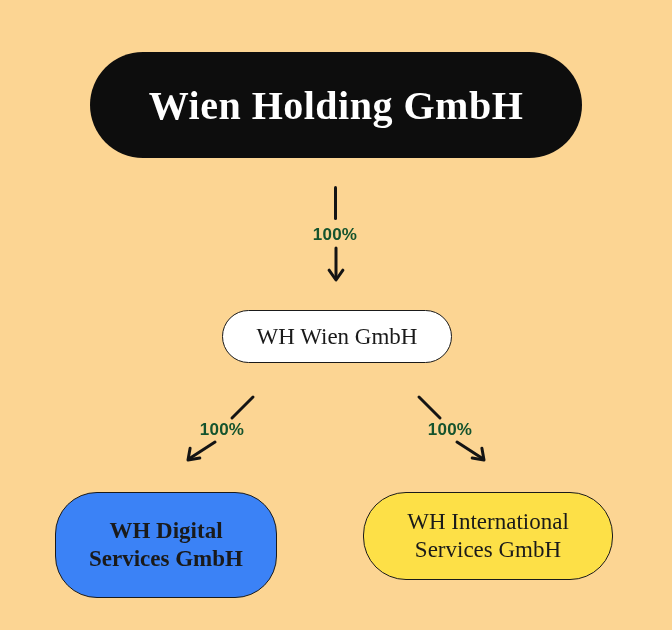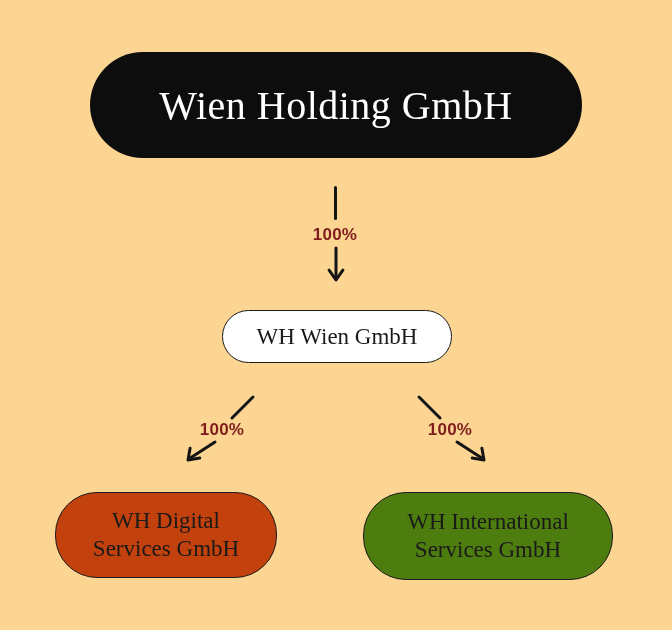--- a/index.html
+++ b/index.html
@@ -12,41 +12,41 @@
     position: relative; width: 672px; height: 630px;
     background: #FCD593; overflow: hidden;
   }
   .node {
     position: absolute; display: flex; align-items: center; justify-content: center;
     text-align: center; box-sizing: border-box; color: #1A1A1A;
   }
   .node-root {
     left: 90px; top: 52px; width: 492px; height: 106px;
     border-radius: 53px; background: #0D0D0D; color: #FFFFFF;
-    font-size: 40px; letter-spacing: 0.5px;
+    font-size: 40px; letter-spacing: 0.5px; font-weight: bold;
   }
   .node-media {
     left: 222px; top: 310px; width: 230px; height: 53px;
     border-radius: 27px; background: #FFFFFF; border: 1.5px solid #1A1A1A;
     font-size: 23px;
   }
   .node-digital {
-    left: 55px; top: 492px; width: 222px; height: 86px;
-    border-radius: 42px; background: #c2410c; border: 1.5px solid #1A1A1A;
-    font-size: 23px; line-height: 1.22;
+    left: 55px; top: 492px; width: 222px; height: 106px;
+    border-radius: 42px; background: #3b82f6; border: 1.5px solid #1A1A1A;
+    font-size: 23px; line-height: 1.22; font-weight: bold;
   }
   .node-intl {
     left: 363px; top: 492px; width: 250px; height: 88px;
-    border-radius: 43px; background: #4d7c0f; border: 1.5px solid #1A1A1A;
+    border-radius: 43px; background: #fde047; border: 1.5px solid #1A1A1A;
     font-size: 23px; line-height: 1.22;
   }
   .edge-label {
     position: absolute; width: 60px; text-align: center;
     font-family: "Liberation Sans", "DejaVu Sans", sans-serif;
-    font-weight: 700; font-size: 17px; color: #7f1d1d; letter-spacing: 0.2px;
+    font-weight: 700; font-size: 17px; color: #14532d; letter-spacing: 0.2px;
   }
   .lbl-root-media   { left: 305px; top: 225px; }
   .lbl-media-digital{ left: 192px; top: 420px; }
   .lbl-media-intl   { left: 420px; top: 420px; }
   .conn { position: absolute; }
   .vline {
     left: 334px; top: 186px; width: 3px; height: 34px;
     background: #141414; border-radius: 1.5px;
   }
   svg.conn { overflow: visible; }

